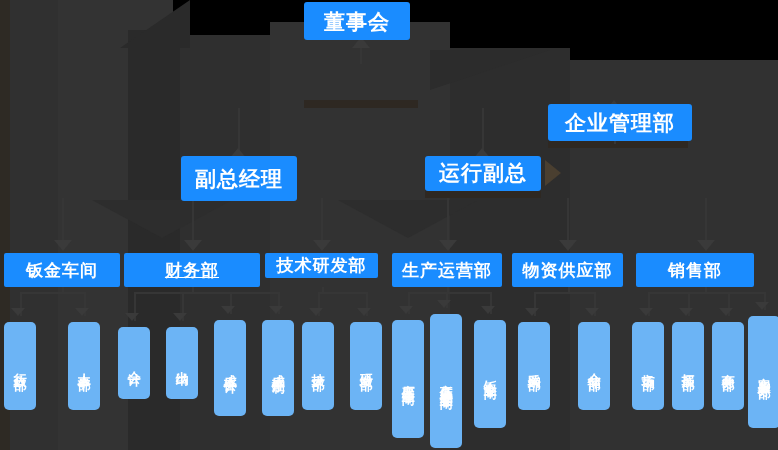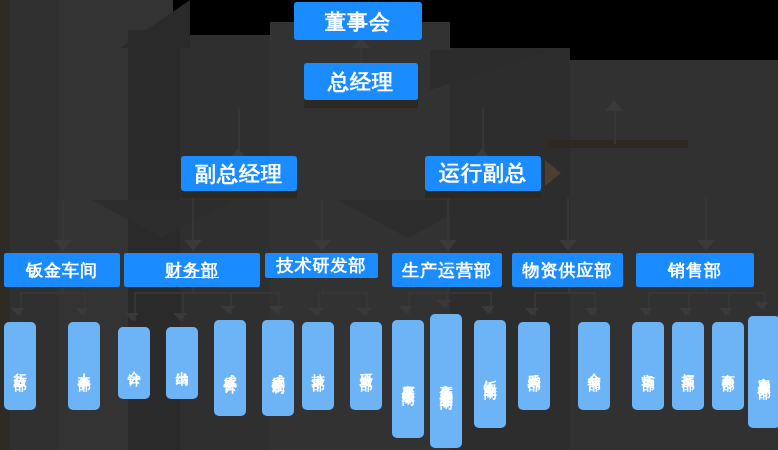--- a/index.html
+++ b/index.html
@@ -119,26 +119,26 @@
   <div class="arrow-dn" style="left:184px;top:240px;"></div>
   <div class="vline" style="left:321px;top:198px;height:46px;"></div>
   <div class="arrow-dn" style="left:313px;top:240px;"></div>
   <div class="vline" style="left:447px;top:198px;height:46px;"></div>
   <div class="arrow-dn" style="left:439px;top:240px;"></div>
   <div class="vline" style="left:567px;top:198px;height:46px;"></div>
   <div class="arrow-dn" style="left:559px;top:240px;"></div>
   <div class="vline" style="left:705px;top:198px;height:46px;"></div>
   <div class="arrow-dn" style="left:697px;top:240px;"></div>
 
-  <div class="node exec" style="left:294px;top:2px;width:128px;height:38px;">董事会</div>
-
-  <div class="node exec" style="left:304px;top:63px;width:114px;height:37px;">总经理</div>
-
-
-  <div class="node exec" style="left:181px;top:156px;width:116px;height:35px;text-align:right;">副总经理</div>
+  <div class="node exec" style="left:304px;top:2px;width:106px;height:38px;">董事会</div>
+
+
+  <div class="node exec" style="left:548px;top:104px;width:144px;height:37px;">企业管理部</div>
+
+  <div class="node exec" style="left:181px;top:156px;width:116px;height:45px;text-align:right;">副总经理</div>
   <div class="node exec" style="left:425px;top:156px;width:116px;height:35px;font-family:Liberation Serif, serif;">运行副总</div>
 
   <div id="dept-layer">
       <div class="node dept" style="left: 4px; top: 253px; width: 116px; height: 34px;">钣金车间</div>
       <div class="node dept" style="left: 124px; top: 253px; width: 136px; height: 34px; text-decoration: underline;">财务部</div>
       <div class="node dept" style="left: 265px; top: 253px; width: 113px; height: 25px;">技术研发部</div>
       <div class="node dept" style="left: 392px; top: 253px; width: 110px; height: 34px;">生产运营部</div>
       <div class="node dept" style="left: 512px; top: 253px; width: 111px; height: 34px;">物资供应部</div>
       <div class="node dept" style="left: 636px; top: 253px; width: 118px; height: 34px;">销售部</div>
     </div>

